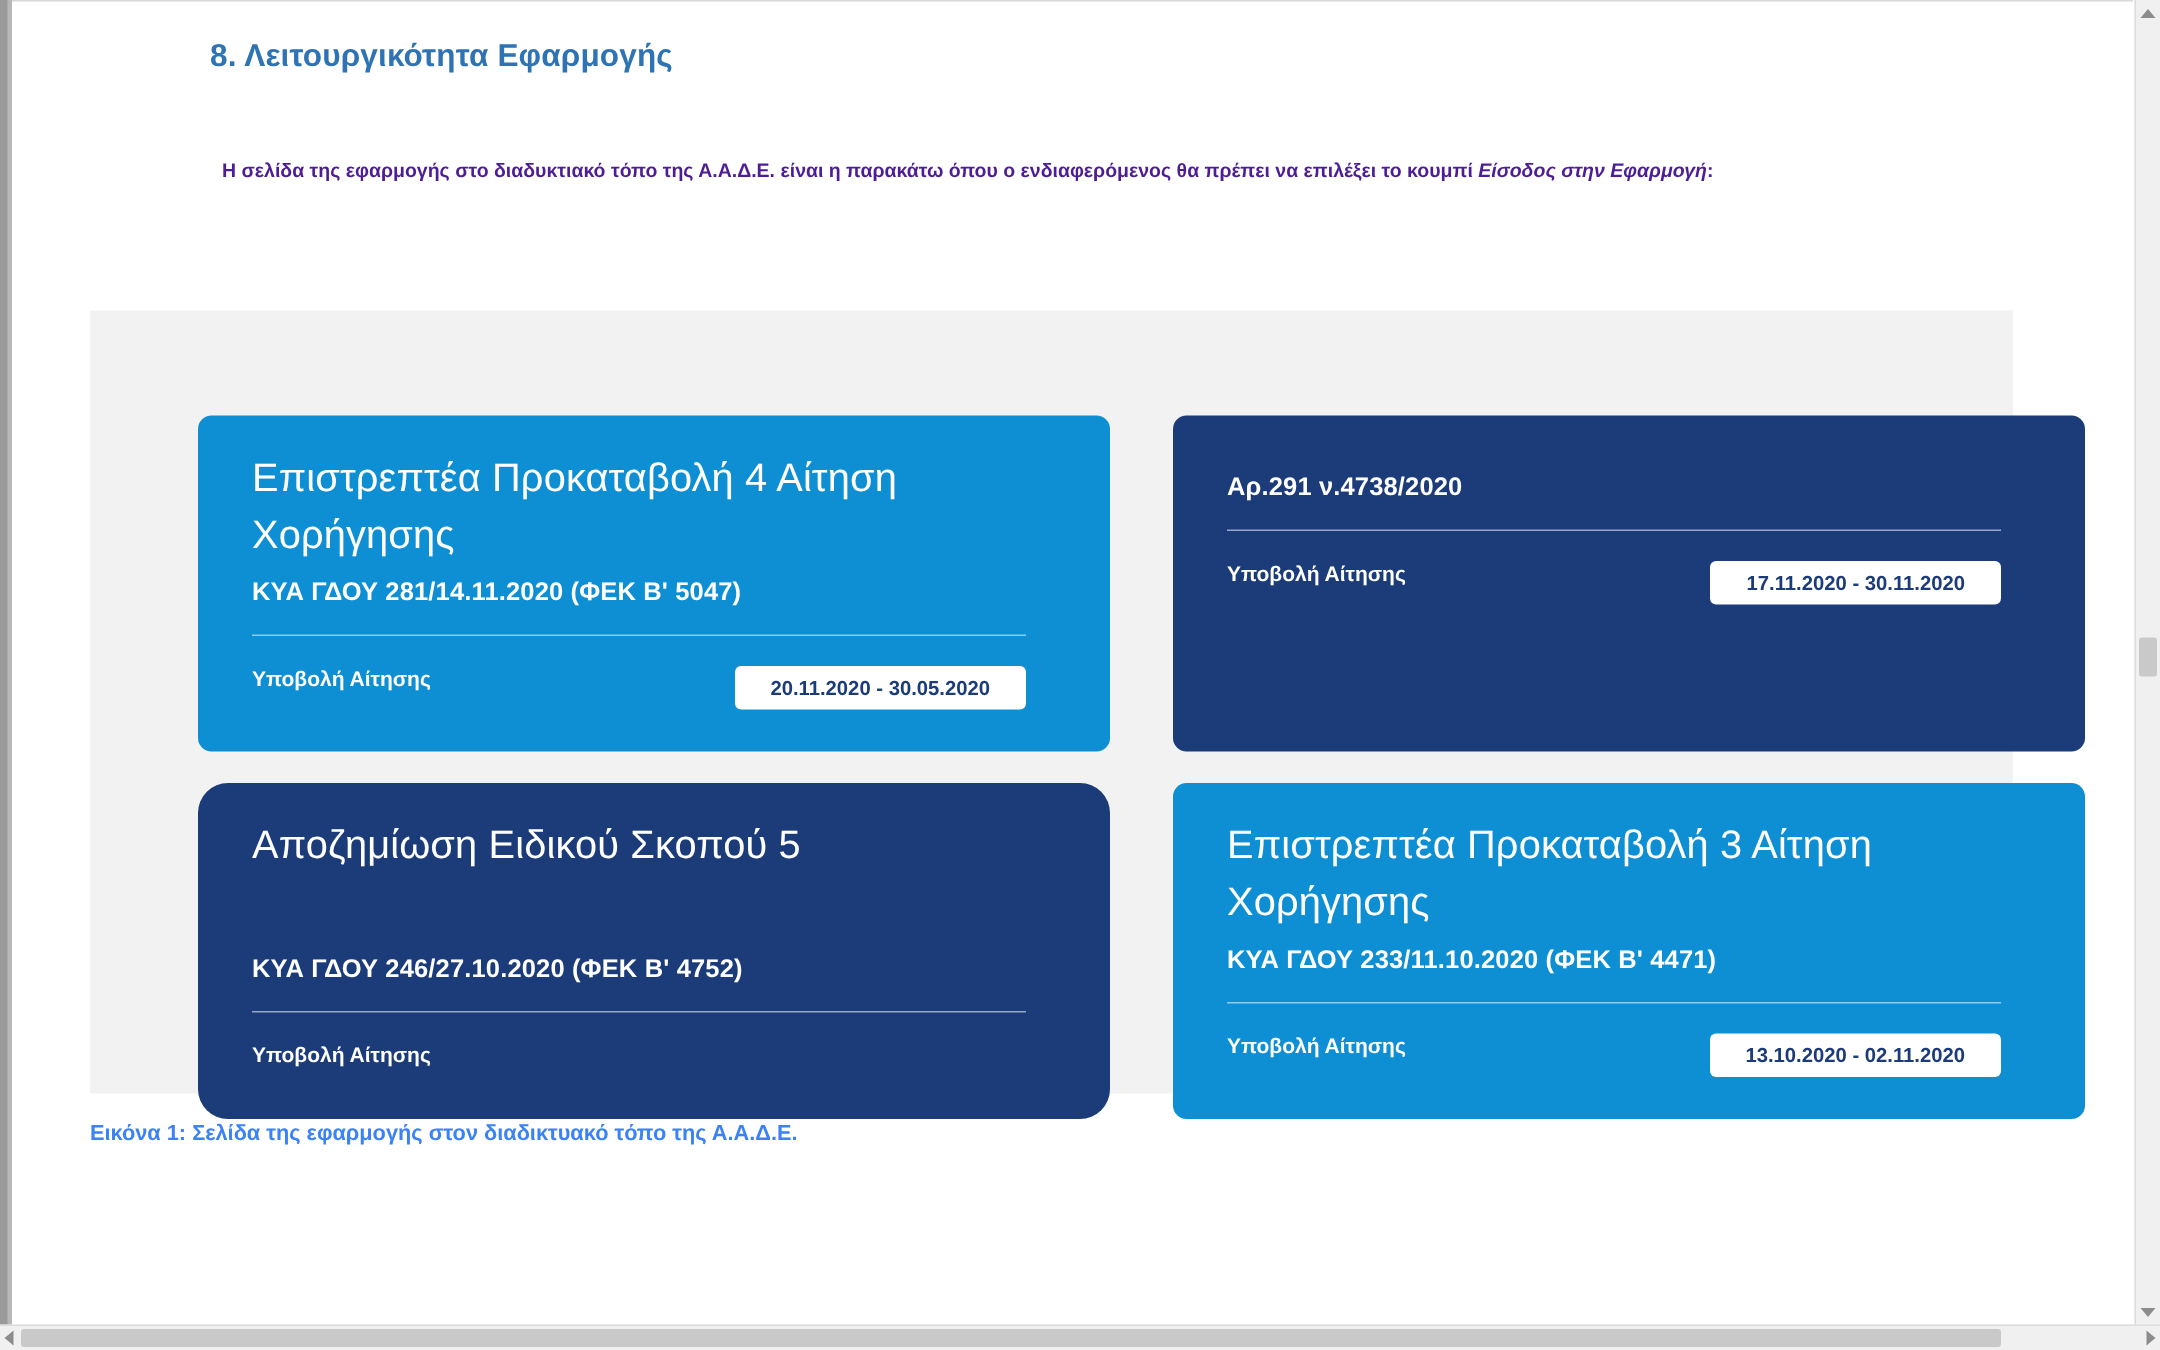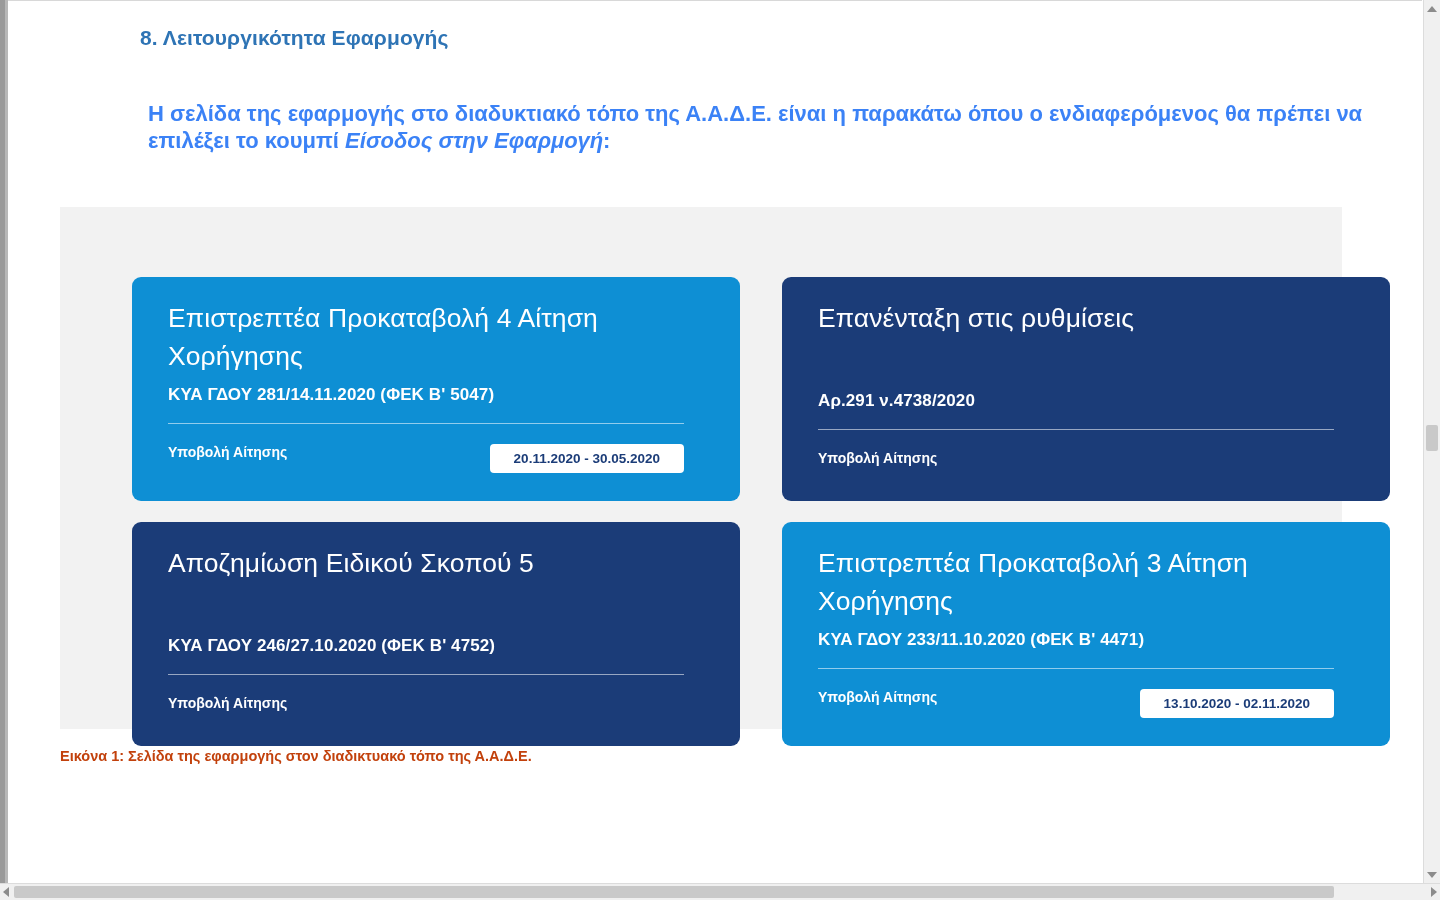--- a/index.html
+++ b/index.html
@@ -112,23 +112,23 @@
     font-size: 21px;
     font-weight: bold;
     color: #2e74b5;
     letter-spacing: 0.1px;
   }
   .para {
     position: absolute;
     left: 140px;
     top: 100px;
     width: 1222px;
-    font-size: 22px;
+    font-size: 13px;
     line-height: 27px;
-    color: #3b82f6;
+    color: #4c1d95;
     font-weight: bold;
   }
   .para .em {
     font-style: italic;
     font-weight: bold;
   }
 
   
   .figure {
     position: absolute;
@@ -149,21 +149,21 @@
     position: absolute;
     width: 608px;
     height: 224px;
     border-radius: 9px;
     color: #ffffff;
     box-sizing: border-box;
     padding: 22px 56px 0 36px;
   }
   .card.c0 { left: 8px;   top: 36px;  background: #0e8fd4; }
   .card.c1 { left: 658px; top: 36px;  background: #1b3c78; }
-  .card.c2 { left: 8px;   top: 281px; background: #1b3c78; }
+  .card.c2 { left: 8px;   top: 281px; background: #1b3c78; border-radius: 20px; }
   .card.c3 { left: 658px; top: 281px; background: #0e8fd4; }
 
   .card .title {
     font-size: 26.5px;
     font-weight: normal;
     line-height: 38px;
     letter-spacing: 0.1px;
     min-height: 76px;
   }
   .card .subtitle {
@@ -199,21 +199,21 @@
   }
   .card.c1 .title, .card.c2 .title { line-height: 38px; }
   .card.c1 .subtitle, .card.c2 .subtitle { margin-top: 16px; }
 
   .caption {
     position: absolute;
     left: 52px;
     top: 748px;
     font-size: 14.5px;
     font-weight: bold;
-    color: #c2410c;
+    color: #3b82f6;
     text-align: center;
   }
 </style>
 </head>
 <body>
 
 <div class="viewport">
 
   <div class="page-left-gutter">
     <div class="inner"></div>
@@ -234,25 +234,25 @@
           <div class="title">Επιστρεπτέα Προκαταβολή 4 Αίτηση Χορήγησης</div>
           <div class="subtitle">ΚΥΑ ΓΔΟΥ 281/14.11.2020 (ΦΕΚ Β' 5047)</div>
           <div class="rule"></div>
           <div class="footer">
             <div class="label">Υποβολή Αίτησης</div>
             <div class="pill">20.11.2020 - 30.05.2020</div>
           </div>
         </div>
 
         <div class="card c1">
-          <div class="title">Επανένταξη στις ρυθμίσεις</div>
           <div class="subtitle">Αρ.291 ν.4738/2020</div>
           <div class="rule"></div>
           <div class="footer">
             <div class="label">Υποβολή Αίτησης</div>
+            <div class="pill">17.11.2020 - 30.11.2020</div>
           </div>
         </div>
 
         <div class="card c2">
           <div class="title">Αποζημίωση Ειδικού Σκοπού 5</div>
           <div class="subtitle">ΚΥΑ ΓΔΟΥ 246/27.10.2020 (ΦΕΚ Β' 4752)</div>
           <div class="rule"></div>
           <div class="footer">
             <div class="label">Υποβολή Αίτησης</div>
           </div>

